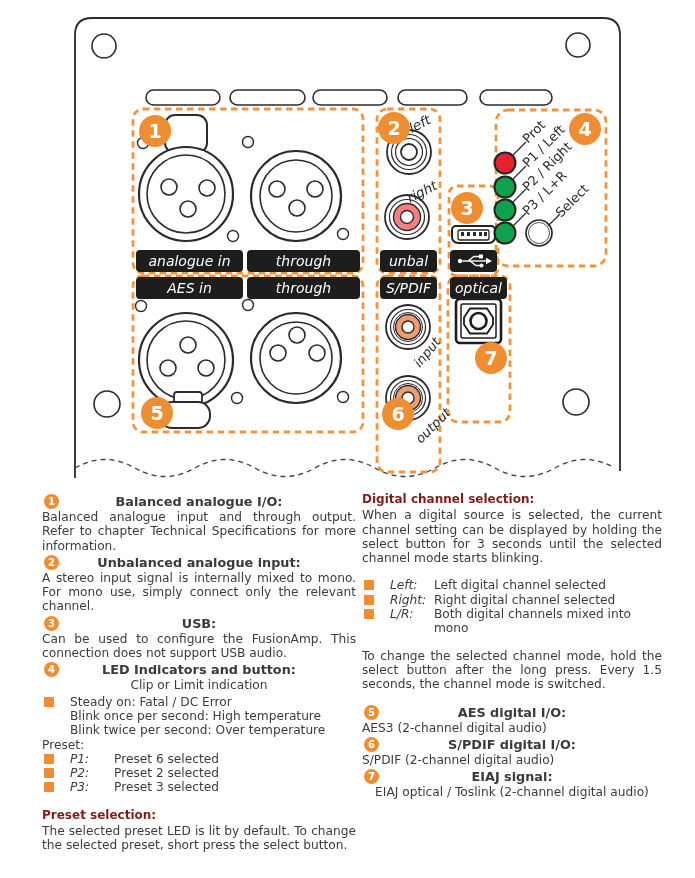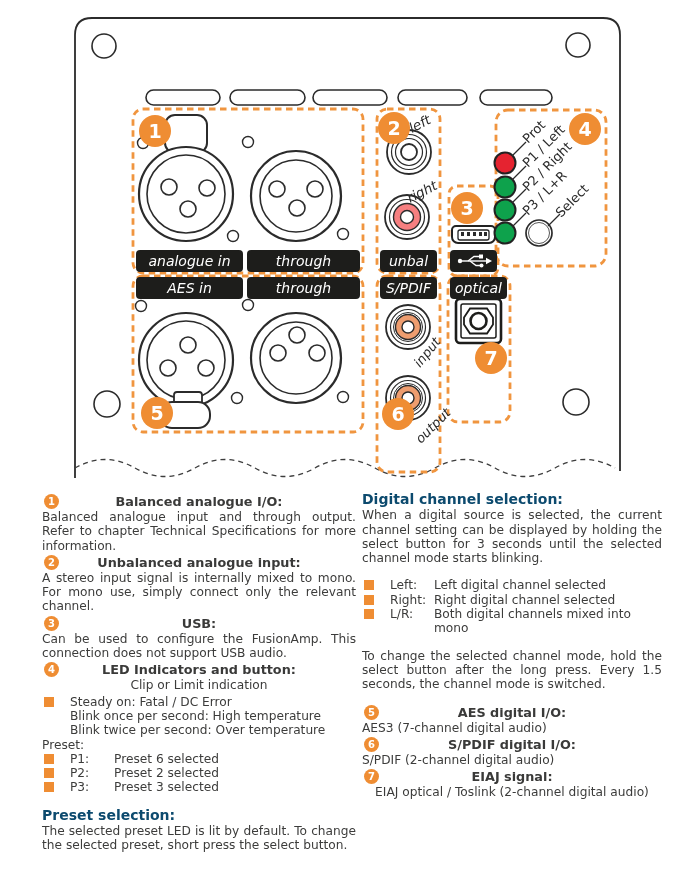--- a/index.html
+++ b/index.html
@@ -10,24 +10,24 @@
   .col{position:absolute;top:0;font-size:12.2px;line-height:14.3px;}
   .col.left{left:42px;width:314px;}
   .col.right{left:362px;width:300px;}
   .sec-header{position:relative;text-align:center;font-weight:bold;color:#3a3a39;
               font-size:12.8px;margin:2px 0 1px;line-height:15px;}
   .badge{position:absolute;left:2px;top:0px;width:15px;height:15px;border-radius:50%;
          background:#EF8D33;color:#fff;font-size:10px;font-weight:bold;line-height:15px;
          text-align:center;}
   .col p{margin:0 0 2px;text-align:justify;}
   .bold-title{font-weight:bold;text-align:left;margin:0 0 1px;
-              font-size:14px;color:#0c4a6e;}
+              font-size:12px;color:#7f1d1d;}
   .li{display:flex;margin:0;}
   .bullet{flex:0 0 10px;width:10px;height:10px;background:#EF8D33;margin:2px 16px 0 2px;}
-  .term{flex:0 0 44px;}
+  .term{flex:0 0 44px;font-style:italic;}
   .desc{flex:1;}
   .gap{height:13px;}
   .mb{margin-bottom:13px !important;}
 </style>
 </head>
 <body>
 
 <div class="page">
 
   <svg width="695" height="492" viewBox="0 0 695 492">
@@ -306,21 +306,21 @@
         <span class="desc">Both digital channels mixed into mono</span>
       </div>
 
       <div class="gap"></div>
       <p class="mb">To change the selected channel mode, hold the select button after the long press. Every 1.5 seconds, the channel mode is switched.</p>
 
       <div class="sec-header">
         <span class="badge">5</span>
         <span>AES digital I/O:</span>
       </div>
-      <p style="text-align:left">AES3 (7-channel digital audio)</p>
+      <p style="text-align:left">AES3 (2-channel digital audio)</p>
 
       <div class="sec-header">
         <span class="badge">6</span>
         <span>S/PDIF digital I/O:</span>
       </div>
       <p style="text-align:left">S/PDIF (2-channel digital audio)</p>
 
       <div class="sec-header">
         <span class="badge">7</span>
         <span>EIAJ signal:</span>

